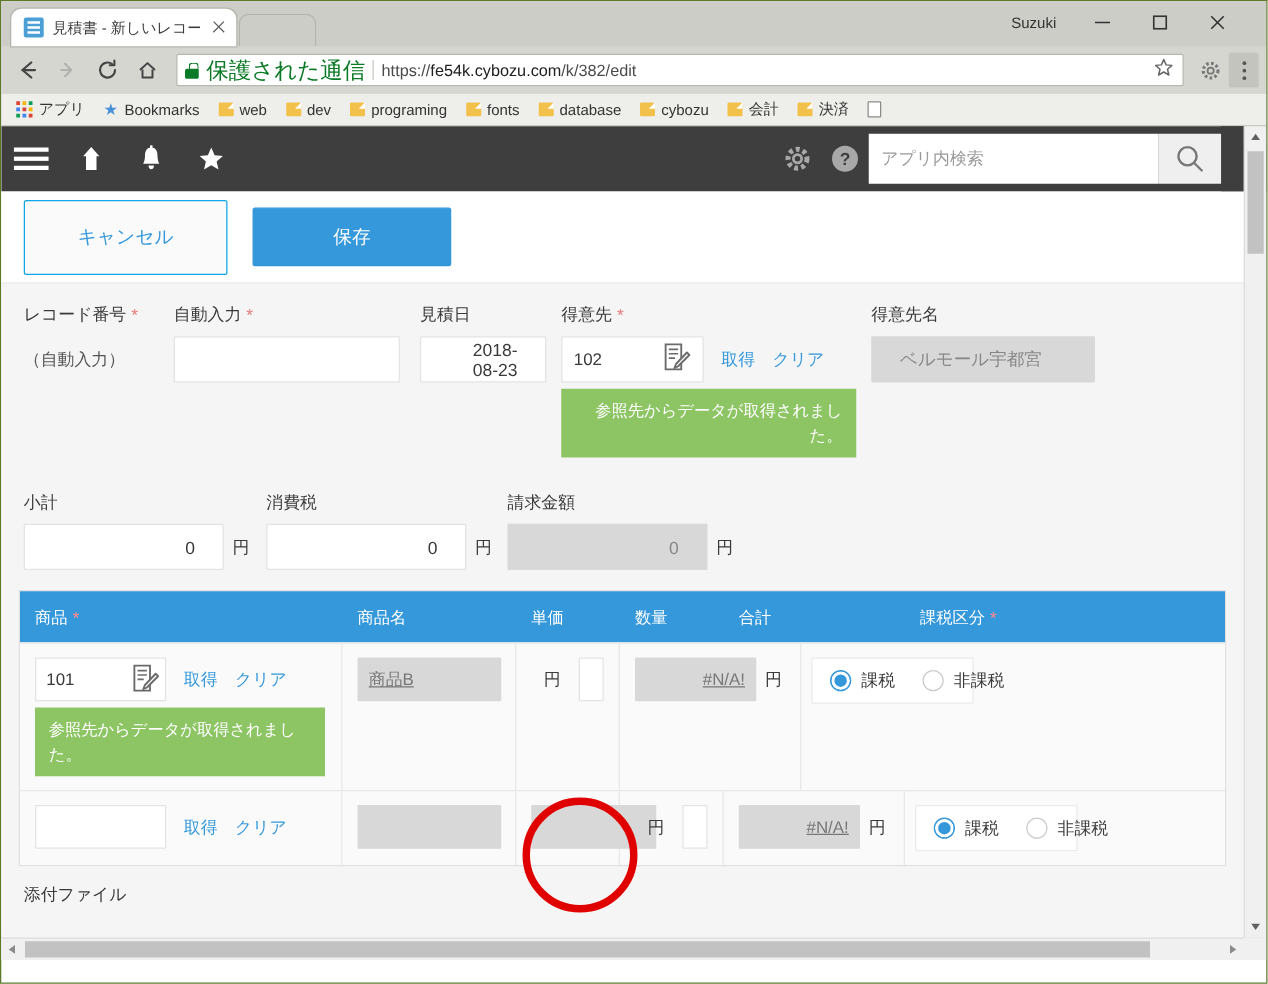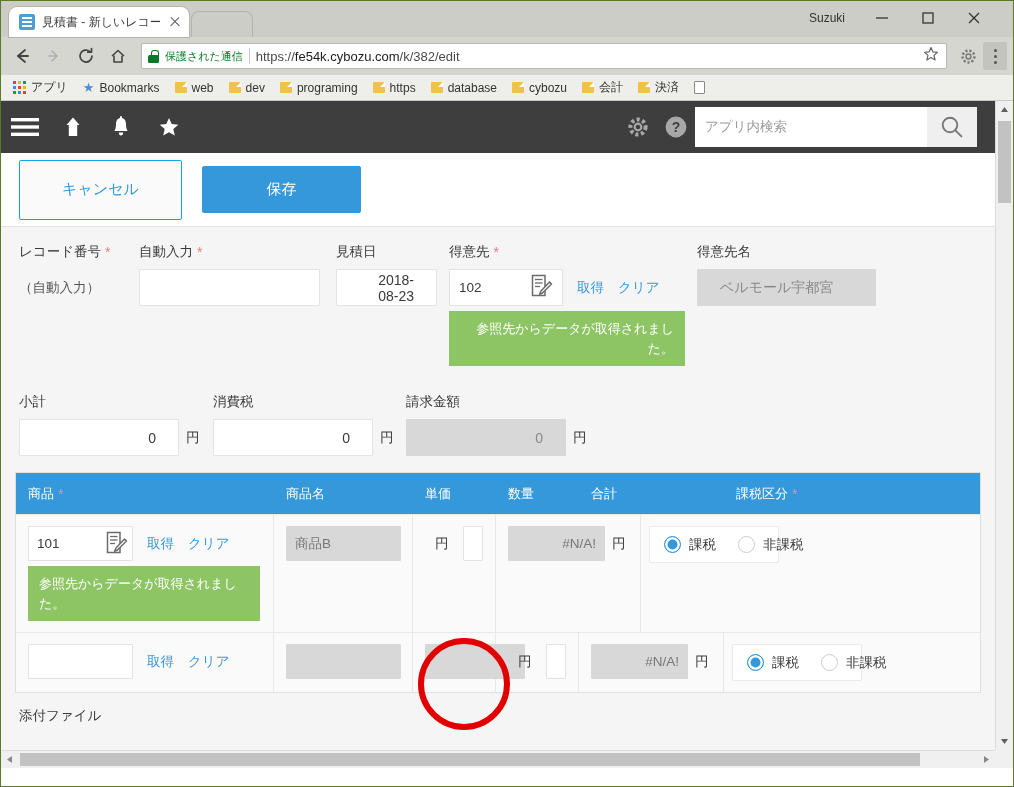--- a/index.html
+++ b/index.html
@@ -77,21 +77,21 @@
   }
   .lock-ico { width: 11px; height: 13px; position: relative; flex: none; }
   .lock-ico::before {
     content: ""; position: absolute; left: 0; bottom: 0; width: 11px; height: 8px;
     background: #0b7a26; border-radius: 1.5px;
   }
   .lock-ico::after {
     content: ""; position: absolute; left: 2.5px; top: 0; width: 6px; height: 6px;
     border: 1.8px solid #0b7a26; border-bottom: none; border-radius: 3px 3px 0 0;
   }
-  .secure-txt { font-size: 11px; color: #0b7a26; white-space: nowrap; }
+  .secure-txt { font-size: 18px; color: #0b7a26; white-space: nowrap; }
   .omni-sep { width: 1px; height: 16px; background: #c8c8c2; }
   .url-txt {
     font-size: 13px; color: #4a4a4a; white-space: nowrap; flex: 1;
     overflow: hidden;
   }
   .url-txt .host { color: #202020; }
   .star-ico { width: 18px; flex: none; cursor: pointer; text-align: center;}
   .ext-btn { width: 26px; height: 26px; display: flex; align-items: center; justify-content: center; cursor: pointer; }
   .menu-btn {
     width: 24px; height: 28px; background: #c4c4be; display: flex; flex-direction: column;
@@ -212,21 +212,21 @@
   .tbl-row { display: flex; border-top: 1px solid #e8e8e8; background: #fafafa; }
   .td {
     padding: 11px 12px; display: flex; flex-direction: column;
     border-right: 1px solid #e8e8e8; justify-content: flex-start;
   }
   .td:last-child { border-right: none; }
   .cell-in {
     height: 35px; border: 1px solid #e3e3e3; background: #fff; font-size: 13.5px;
     color: #3a3a3a; padding: 0 8px; display: flex; align-items: center; border-radius: 1px;
   }
-  .cell-in.ro { background: #d8d8d8; border-color: #d8d8d8; color: #777; }
+  .cell-in.ro { background: #d8d8d8; border-color: #d8d8d8; color: #777; text-decoration: underline; }
   .cell-in.num { justify-content: flex-end; }
   .cell-flex { display: flex; align-items: center; }
   .radio-grp {
     border: 1px solid #eaeaea; background: #fff; height: 37px; display: flex;
     align-items: center; gap: 22px; padding: 0 14px; border-radius: 1px;
   }
   .radio { display: flex; align-items: center; gap: 8px; cursor: pointer; }
   .rdot {
     width: 17px; height: 17px; border-radius: 50%; border: 1px solid #ccc;
     background: #fff; flex: none;
@@ -388,21 +388,21 @@
     <div class="bm">
       <span class="bm-folder"></span>
       <span>dev</span>
     </div>
     <div class="bm">
       <span class="bm-folder"></span>
       <span>programing</span>
     </div>
     <div class="bm">
       <span class="bm-folder"></span>
-      <span>https</span>
+      <span>fonts</span>
     </div>
     <div class="bm">
       <span class="bm-folder"></span>
       <span>database</span>
     </div>
     <div class="bm">
       <span class="bm-folder"></span>
       <span>cybozu</span>
     </div>
     <div class="bm">

